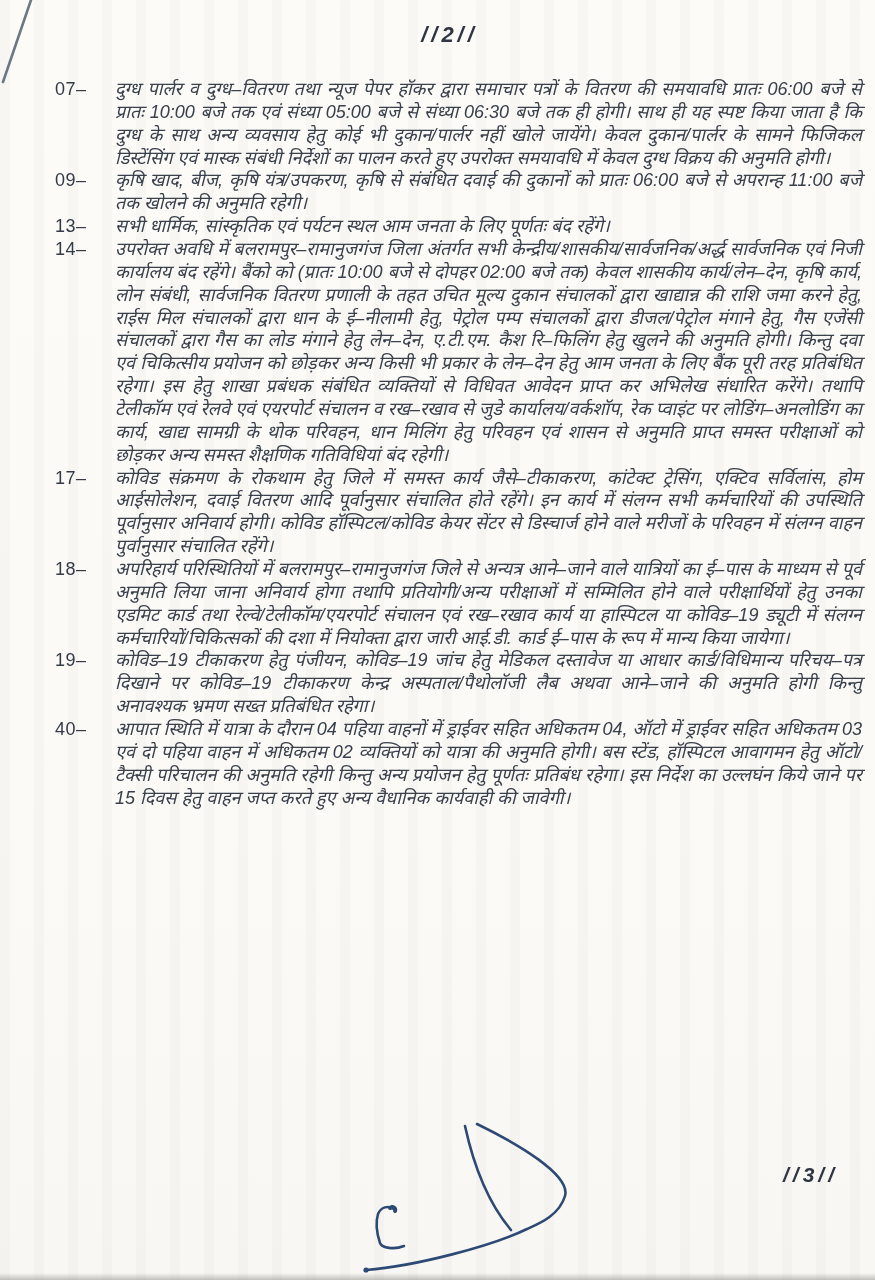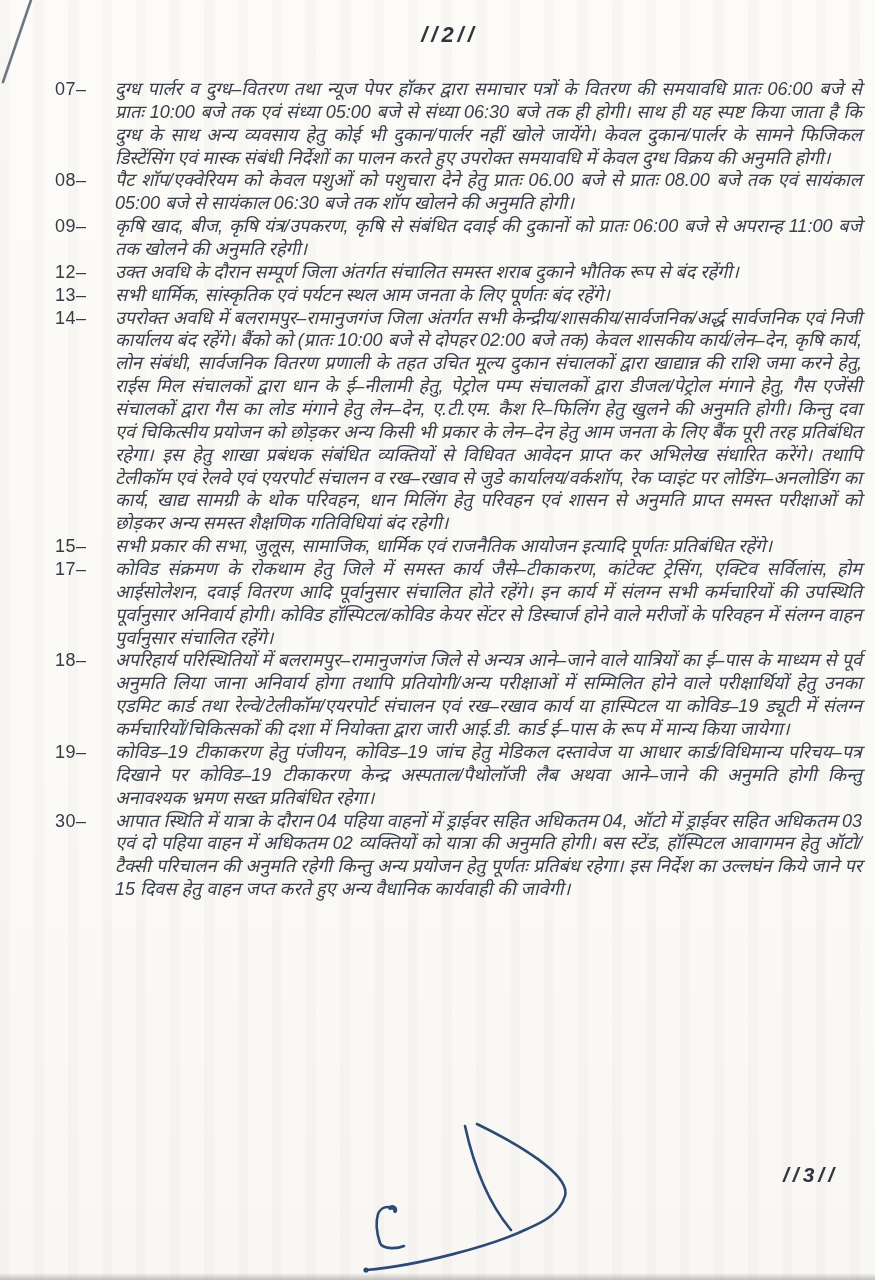--- a/index.html
+++ b/index.html
@@ -101,57 +101,45 @@
   </svg>
 
   <div class="page-number-top">//2//</div>
 
   <div class="items">
     <div class="item">
       <span class="num">07–</span>
       <span class="txt">दुग्ध पार्लर व दुग्ध–वितरण तथा न्यूज पेपर हॉकर द्वारा समाचार पत्रों के वितरण की समयावधि प्रातः 06:00 बजे से प्रातः 10:00 बजे तक एवं संध्या 05:00 बजे से संध्या 06:30 बजे तक ही होगी। साथ ही यह स्पष्ट किया जाता है कि दुग्ध के साथ अन्य व्यवसाय हेतु कोई भी दुकान/पार्लर नहीं खोले जायेंगे। केवल दुकान/पार्लर के सामने फिजिकल डिस्टेंसिंग एवं मास्क संबंधी निर्देशों का पालन करते हुए उपरोक्त समयावधि में केवल दुग्ध विक्रय की अनुमति होगी।</span>
     </div>
     <div class="item">
-      <span class="num">08–</span>
-      <span class="txt">पैट शॉप/एक्वेरियम को केवल पशुओं को पशुचारा देने हेतु प्रातः 06.00 बजे से प्रातः 08.00 बजे तक एवं सायंकाल 05:00 बजे से सायंकाल 06:30 बजे तक शॉप खोलने की अनुमति होगी।</span>
-    </div>
-    <div class="item">
       <span class="num">09–</span>
       <span class="txt">कृषि खाद, बीज, कृषि यंत्र/उपकरण, कृषि से संबंधित दवाई की दुकानों को प्रातः 06:00 बजे से अपरान्ह 11:00 बजे तक खोलने की अनुमति रहेगी।</span>
-    </div>
-    <div class="item">
-      <span class="num">12–</span>
-      <span class="txt">उक्त अवधि के दौरान सम्पूर्ण जिला अंतर्गत संचालित समस्त शराब दुकाने भौतिक रूप से बंद रहेंगी।</span>
     </div>
     <div class="item">
       <span class="num">13–</span>
       <span class="txt">सभी धार्मिक, सांस्कृतिक एवं पर्यटन स्थल आम जनता के लिए पूर्णतः बंद रहेंगे।</span>
     </div>
     <div class="item">
       <span class="num">14–</span>
       <span class="txt">उपरोक्त अवधि में बलरामपुर–रामानुजगंज जिला अंतर्गत सभी केन्द्रीय/शासकीय/सार्वजनिक/अर्द्ध सार्वजनिक एवं निजी कार्यालय बंद रहेंगे। बैंको को (प्रातः 10:00 बजे से दोपहर 02:00 बजे तक) केवल शासकीय कार्य/लेन–देन, कृषि कार्य, लोन संबंधी, सार्वजनिक वितरण प्रणाली के तहत उचित मूल्य दुकान संचालकों द्वारा खाद्यान्न की राशि जमा करने हेतु, राईस मिल संचालकों द्वारा धान के ई–नीलामी हेतु, पेट्रोल पम्प संचालकों द्वारा डीजल/पेट्रोल मंगाने हेतु, गैस एजेंसी संचालकों द्वारा गैस का लोड मंगाने हेतु लेन–देन, ए.टी.एम. कैश रि–फिलिंग हेतु खुलने की अनुमति होगी। किन्तु दवा एवं चिकित्सीय प्रयोजन को छोड़कर अन्य किसी भी प्रकार के लेन–देन हेतु आम जनता के लिए बैंक पूरी तरह प्रतिबंधित रहेगा। इस हेतु शाखा प्रबंधक संबंधित व्यक्तियों से विधिवत आवेदन प्राप्त कर अभिलेख संधारित करेंगे। तथापि टेलीकॉम एवं रेलवे एवं एयरपोर्ट संचालन व रख–रखाव से जुडे कार्यालय/वर्कशॉप, रेक प्वाइंट पर लोडिंग–अनलोडिंग का कार्य, खाद्य सामग्री के थोक परिवहन, धान मिलिंग हेतु परिवहन एवं शासन से अनुमति प्राप्त समस्त परीक्षाओं को छोड़कर अन्य समस्त शैक्षणिक गतिविधियां बंद रहेगी।</span>
-    </div>
-    <div class="item">
-      <span class="num">15–</span>
-      <span class="txt">सभी प्रकार की सभा, जुलूस, सामाजिक, धार्मिक एवं राजनैतिक आयोजन इत्यादि पूर्णतः प्रतिबंधित रहेंगे।</span>
     </div>
     <div class="item">
       <span class="num">17–</span>
       <span class="txt">कोविड संक्रमण के रोकथाम हेतु जिले में समस्त कार्य जैसे–टीकाकरण, कांटेक्ट ट्रेसिंग, एक्टिव सर्विलांस, होम आईसोलेशन, दवाई वितरण आदि पूर्वानुसार संचालित होते रहेंगे। इन कार्य में संलग्न सभी कर्मचारियों की उपस्थिति पूर्वानुसार अनिवार्य होगी। कोविड हॉस्पिटल/कोविड केयर सेंटर से डिस्चार्ज होने वाले मरीजों के परिवहन में संलग्न वाहन पुर्वानुसार संचालित रहेंगे।</span>
     </div>
     <div class="item">
       <span class="num">18–</span>
       <span class="txt">अपरिहार्य परिस्थितियों में बलरामपुर–रामानुजगंज जिले से अन्यत्र आने–जाने वाले यात्रियों का ई–पास के माध्यम से पूर्व अनुमति लिया जाना अनिवार्य होगा तथापि प्रतियोगी/अन्य परीक्षाओं में सम्मिलित होने वाले परीक्षार्थियों हेतु उनका एडमिट कार्ड तथा रेल्वे/टेलीकॉम/एयरपोर्ट संचालन एवं रख–रखाव कार्य या हास्पिटल या कोविड–19 ड्यूटी में संलग्न कर्मचारियों/चिकित्सकों की दशा में नियोक्ता द्वारा जारी आई.डी. कार्ड ई–पास के रूप में मान्य किया जायेगा।</span>
     </div>
     <div class="item">
       <span class="num">19–</span>
       <span class="txt">कोविड–19 टीकाकरण हेतु पंजीयन, कोविड–19 जांच हेतु मेडिकल दस्तावेज या आधार कार्ड/विधिमान्य परिचय–पत्र दिखाने पर कोविड–19 टीकाकरण केन्द्र अस्पताल/पैथोलॉजी लैब अथवा आने–जाने की अनुमति होगी किन्तु अनावश्यक भ्रमण सख्त प्रतिबंधित रहेगा।</span>
     </div>
     <div class="item">
-      <span class="num">30–</span>
+      <span class="num">40–</span>
       <span class="txt">आपात स्थिति में यात्रा के दौरान 04 पहिया वाहनों में ड्राईवर सहित अधिकतम 04, ऑटो में ड्राईवर सहित अधिकतम 03 एवं दो पहिया वाहन में अधिकतम 02 व्यक्तियों को यात्रा की अनुमति होगी। बस स्टेंड, हॉस्पिटल आवागमन हेतु ऑटो/टैक्सी परिचालन की अनुमति रहेगी किन्तु अन्य प्रयोजन हेतु पूर्णतः प्रतिबंध रहेगा। इस निर्देश का उल्लघंन किये जाने पर 15 दिवस हेतु वाहन जप्त करते हुए अन्य वैधानिक कार्यवाही की जावेगी।</span>
     </div>
   </div>
 
   <div class="page-number-bottom">//3//</div>
 
   <svg class="signature" viewBox="0 0 420 182" aria-hidden="true">
     <g stroke="#2d4a74" stroke-width="2.6" fill="none" stroke-linecap="round" stroke-linejoin="round">
 
       <path d="M 114,111 C 108,107 101,109 98,116 C 95,126 98,139 100,145 C 102,150 114,152 124,148"></path>

